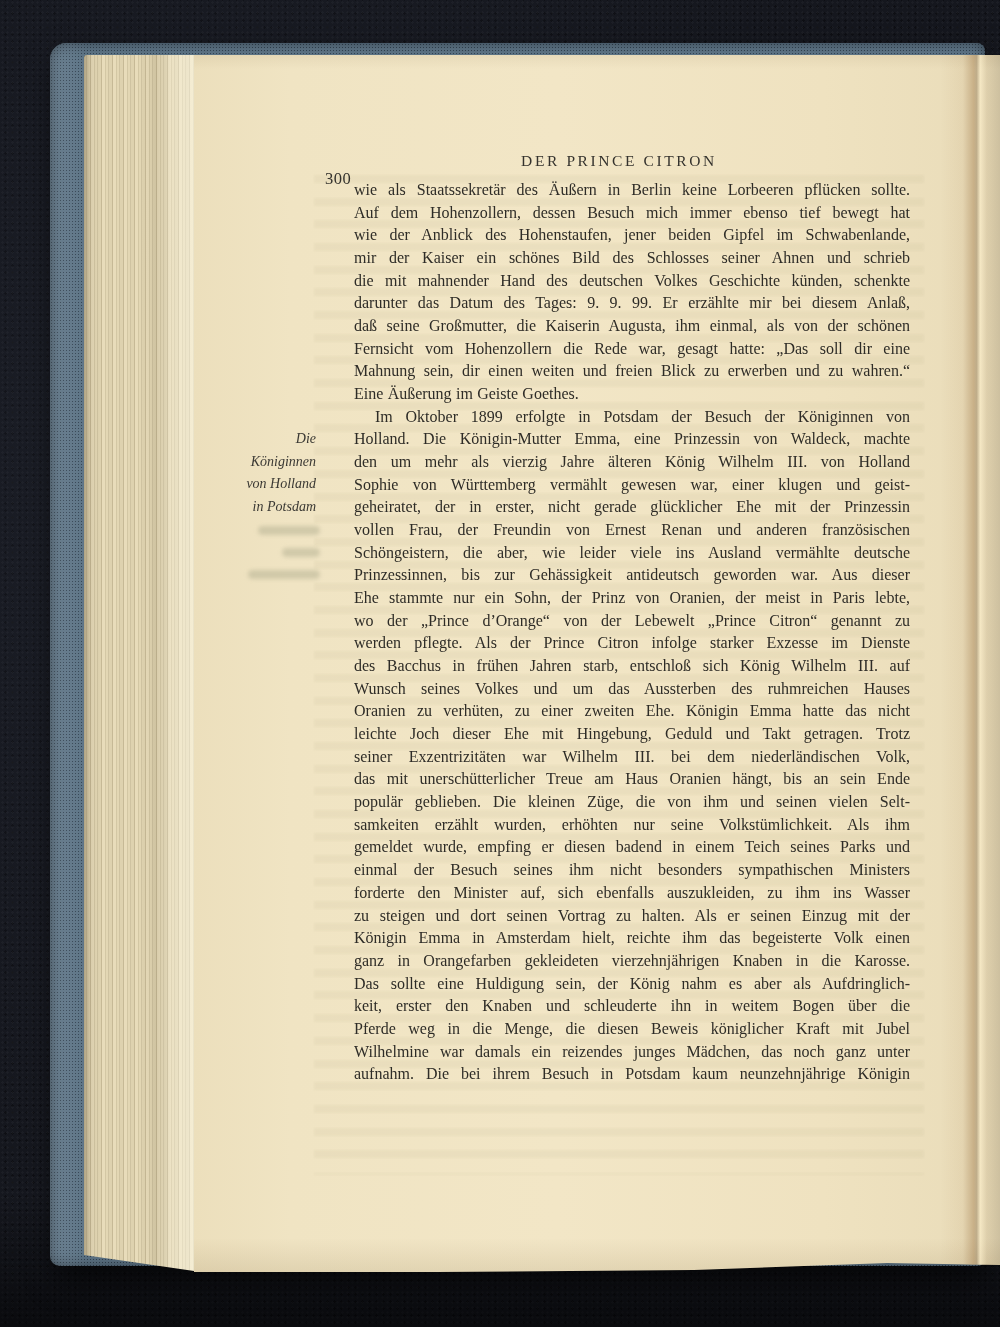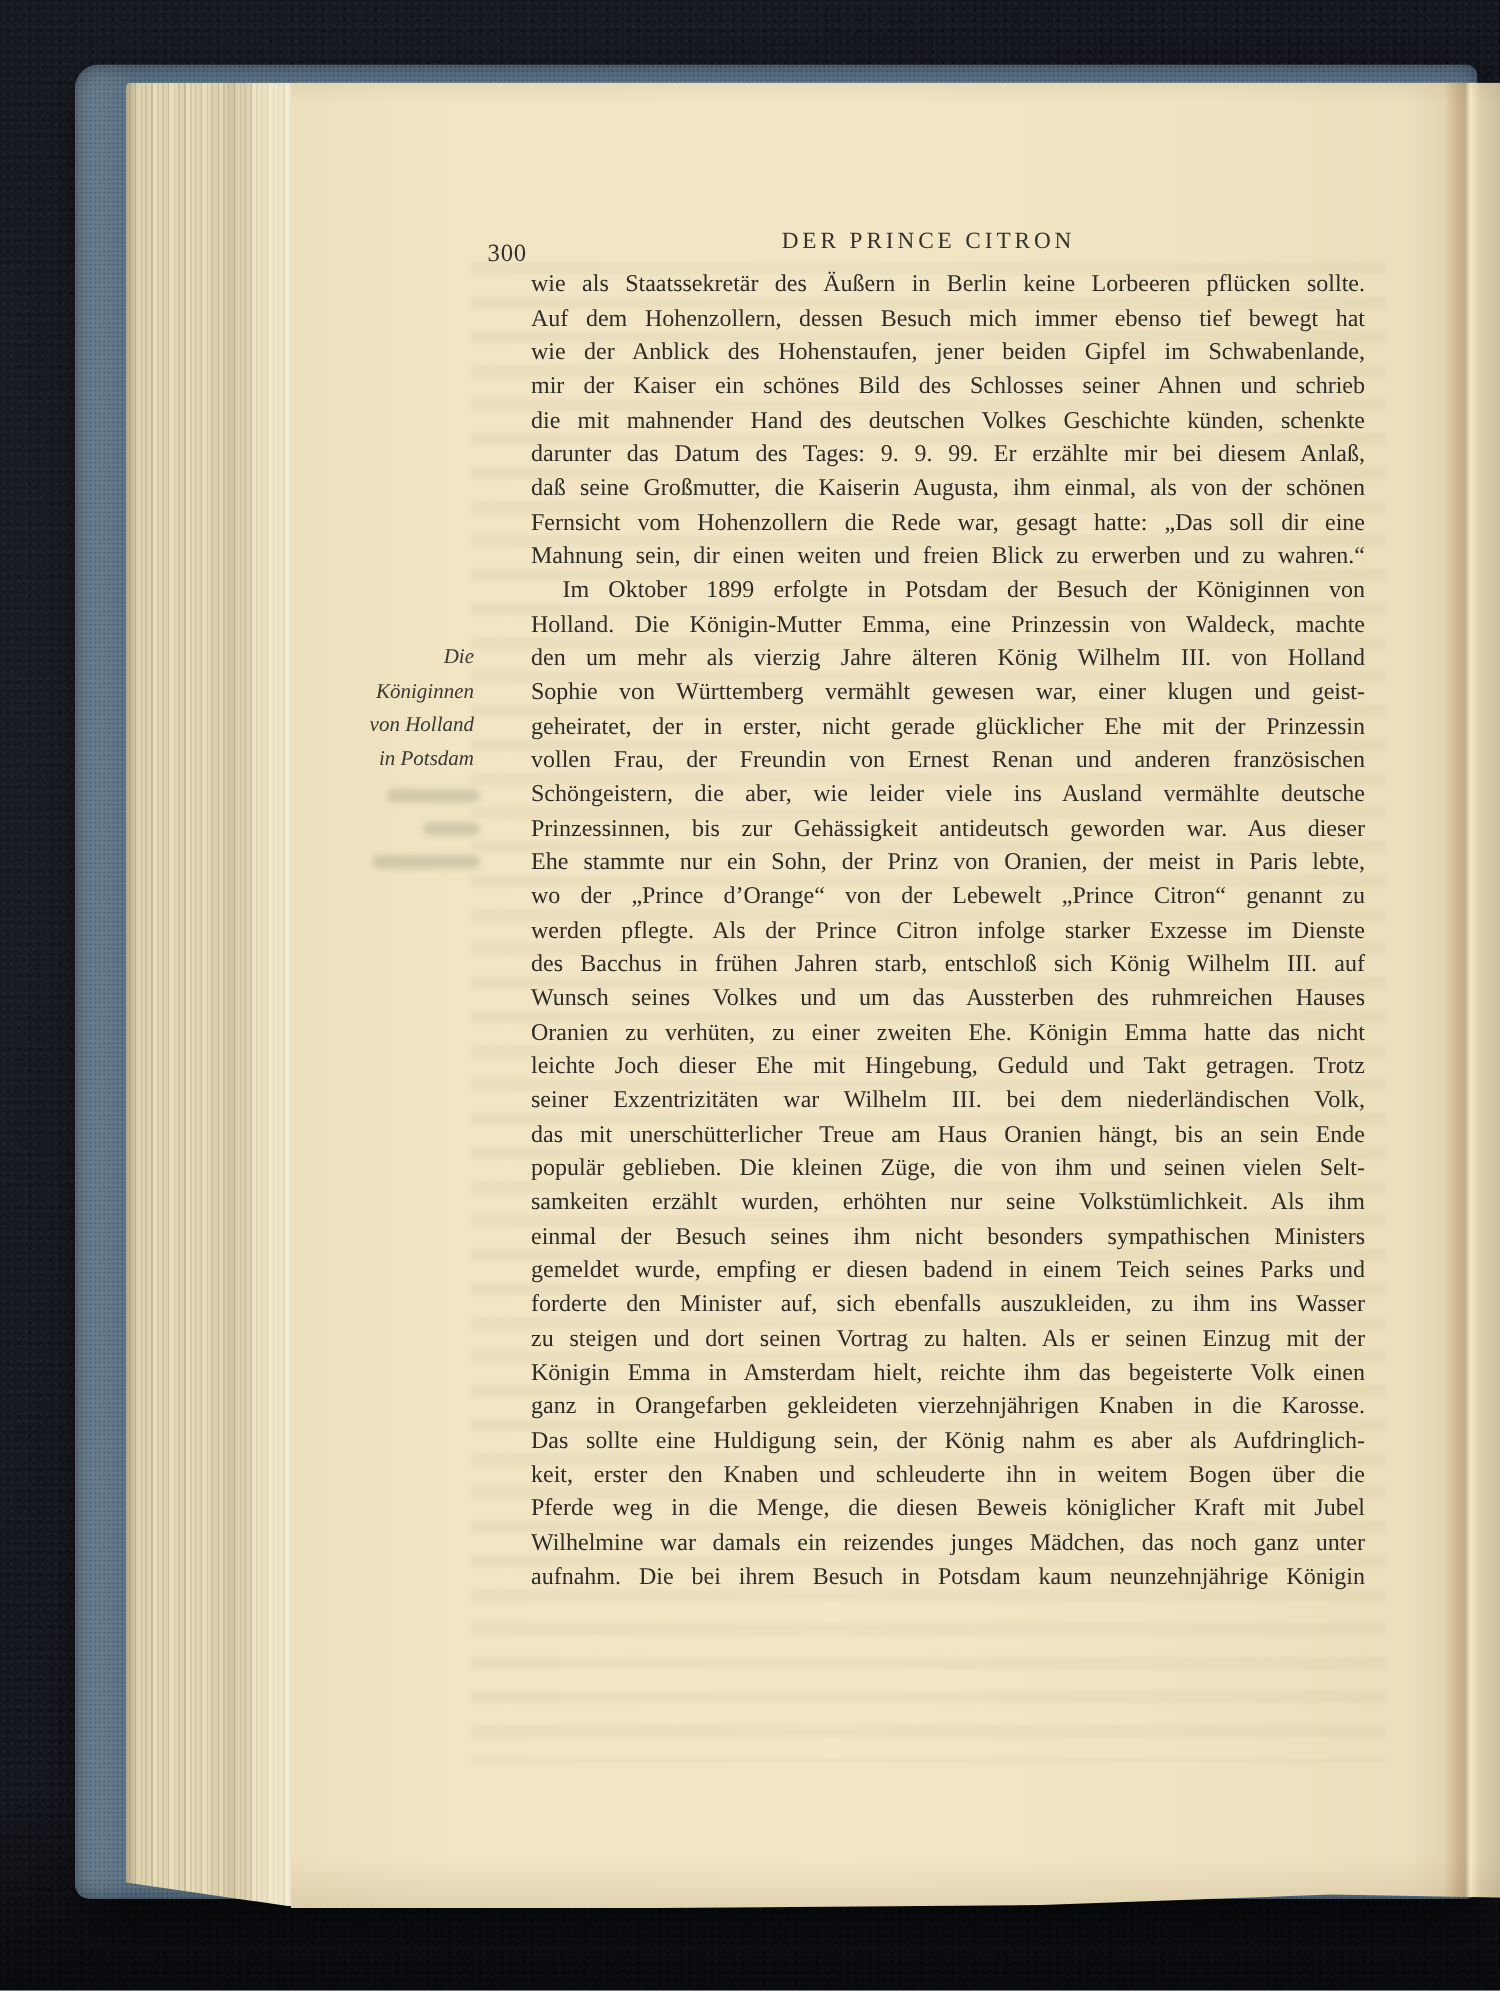--- a/index.html
+++ b/index.html
@@ -75,21 +75,21 @@
     position: absolute; left: 120px; top: 120px; width: 610px; height: 1000px;
     background: repeating-linear-gradient(180deg,
       rgba(150,143,105,.07) 0px, rgba(150,143,105,.07) 8px,
       rgba(0,0,0,0) 8px, rgba(0,0,0,0) 22.68px);
     filter: blur(1.2px);
     pointer-events: none;
   }
 
   
   .pagenum {
-    position: absolute; left: 131px; top: 104px;
+    position: absolute; left: 131px; top: 114px;
     font-size: 16.5px; line-height: 20px; letter-spacing: .5px; color: #34322d;
   }
   .runhead {
     position: absolute; left: 130px; top: 96px; width: 590px;
     text-align: center; font-size: 15.5px; line-height: 20px;
     letter-spacing: 2.6px; color: #34322d;
   }
 
   .bodytext {
     position: absolute; left: 130px; top: 124px; width: 586px;
@@ -156,20 +156,21 @@
         <div class="para">
           <div class="line">wie als Staatssekretär des Äußern in Berlin keine Lorbeeren pflücken sollte.</div>
           <div class="line">Auf dem Hohenzollern, dessen Besuch mich immer ebenso tief bewegt hat</div>
           <div class="line">wie der Anblick des Hohenstaufen, jener beiden Gipfel im Schwabenlande,</div>
           <div class="line">mir der Kaiser ein schönes Bild des Schlosses seiner Ahnen und schrieb</div>
           <div class="line">die mit mahnender Hand des deutschen Volkes Geschichte künden, schenkte</div>
           <div class="line">darunter das Datum des Tages: 9. 9. 99. Er erzählte mir bei diesem Anlaß,</div>
           <div class="line">daß seine Großmutter, die Kaiserin Augusta, ihm einmal, als von der schönen</div>
           <div class="line">Fernsicht vom Hohenzollern die Rede war, gesagt hatte: „Das soll dir eine</div>
           <div class="line">Mahnung sein, dir einen weiten und freien Blick zu erwerben und zu wahren.“</div>
+          <div class="line endline">Eine Äußerung im Geiste Goethes.</div>
         </div>
         <div class="para">
           <div class="line indent">Im Oktober 1899 erfolgte in Potsdam der Besuch der Königinnen von</div>
           <div class="line">Holland. Die Königin-Mutter Emma, eine Prinzessin von Waldeck, machte</div>
           <div class="line">den um mehr als vierzig Jahre älteren König Wilhelm III. von Holland</div>
           <div class="line">Sophie von Württemberg vermählt gewesen war, einer klugen und geist-</div>
           <div class="line">geheiratet, der in erster, nicht gerade glücklicher Ehe mit der Prinzessin</div>
           <div class="line">vollen Frau, der Freundin von Ernest Renan und anderen französischen</div>
           <div class="line">Schöngeistern, die aber, wie leider viele ins Ausland vermählte deutsche</div>
           <div class="line">Prinzessinnen, bis zur Gehässigkeit antideutsch geworden war. Aus dieser</div>
@@ -177,22 +178,22 @@
           <div class="line">wo der „Prince d’Orange“ von der Lebewelt „Prince Citron“ genannt zu</div>
           <div class="line">werden pflegte. Als der Prince Citron infolge starker Exzesse im Dienste</div>
           <div class="line">des Bacchus in frühen Jahren starb, entschloß sich König Wilhelm III. auf</div>
           <div class="line">Wunsch seines Volkes und um das Aussterben des ruhmreichen Hauses</div>
           <div class="line">Oranien zu verhüten, zu einer zweiten Ehe. Königin Emma hatte das nicht</div>
           <div class="line">leichte Joch dieser Ehe mit Hingebung, Geduld und Takt getragen. Trotz</div>
           <div class="line">seiner Exzentrizitäten war Wilhelm III. bei dem niederländischen Volk,</div>
           <div class="line">das mit unerschütterlicher Treue am Haus Oranien hängt, bis an sein Ende</div>
           <div class="line">populär geblieben. Die kleinen Züge, die von ihm und seinen vielen Selt-</div>
           <div class="line">samkeiten erzählt wurden, erhöhten nur seine Volkstümlichkeit. Als ihm</div>
+          <div class="line">gemeldet wurde, empfing er diesen badend in einem Teich seines Parks und</div>
           <div class="line">einmal der Besuch seines ihm nicht besonders sympathischen Ministers</div>
-          <div class="line">gemeldet wurde, empfing er diesen badend in einem Teich seines Parks und</div>
           <div class="line">forderte den Minister auf, sich ebenfalls auszukleiden, zu ihm ins Wasser</div>
           <div class="line">zu steigen und dort seinen Vortrag zu halten. Als er seinen Einzug mit der</div>
           <div class="line">Königin Emma in Amsterdam hielt, reichte ihm das begeisterte Volk einen</div>
           <div class="line">ganz in Orangefarben gekleideten vierzehnjährigen Knaben in die Karosse.</div>
           <div class="line">Das sollte eine Huldigung sein, der König nahm es aber als Aufdringlich-</div>
           <div class="line">keit, erster den Knaben und schleuderte ihn in weitem Bogen über die</div>
           <div class="line">Pferde weg in die Menge, die diesen Beweis königlicher Kraft mit Jubel</div>
           <div class="line">Wilhelmine war damals ein reizendes junges Mädchen, das noch ganz unter</div>
           <div class="line">aufnahm. Die bei ihrem Besuch in Potsdam kaum neunzehnjährige Königin</div>
         </div>

